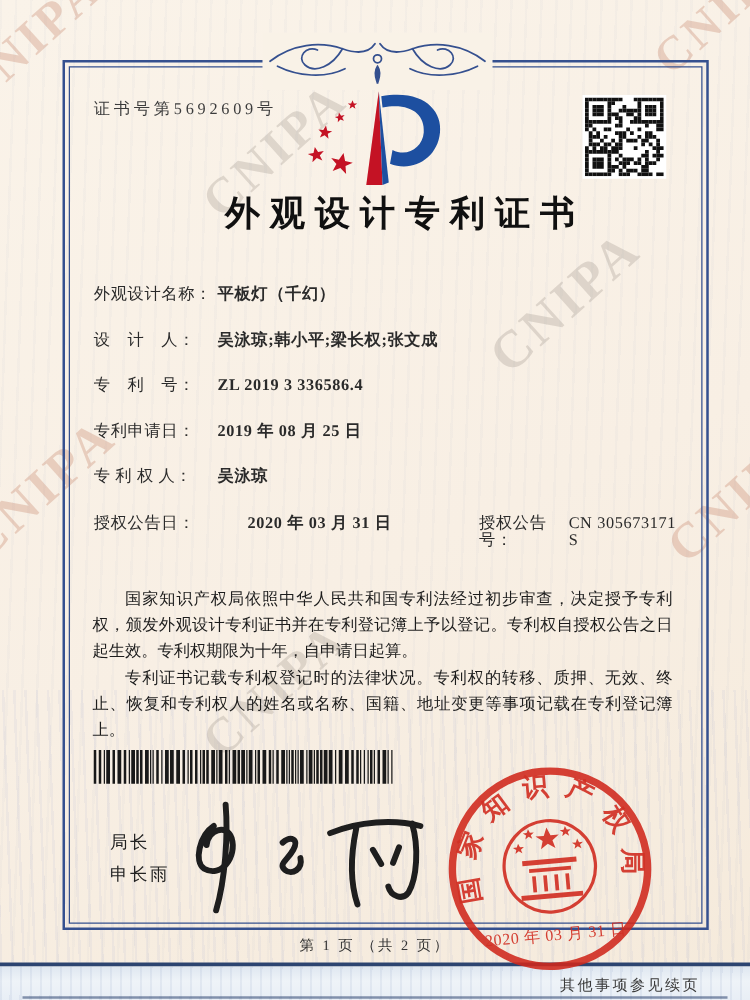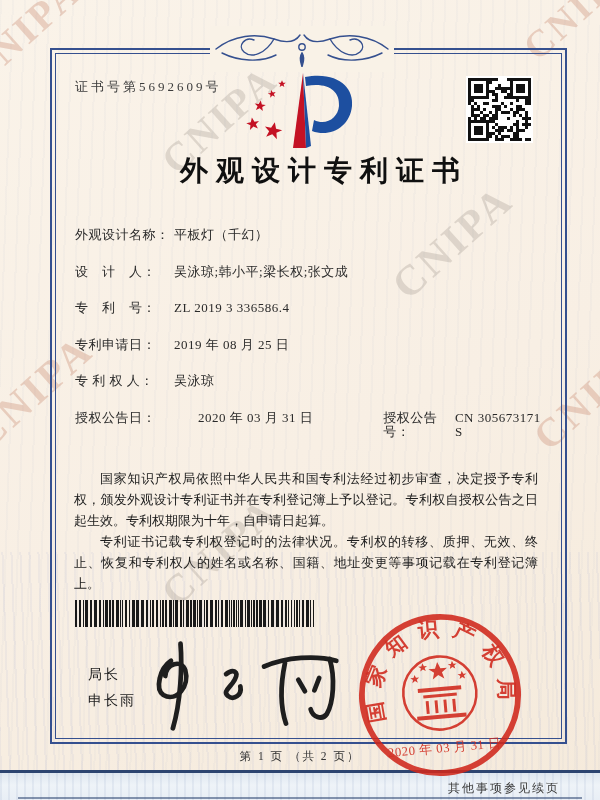--- a/index.html
+++ b/index.html
@@ -28,21 +28,21 @@
   
   .cert-no{position:absolute;left:75px;top:78px;font-size:13px;letter-spacing:3px;color:#3c3c3c;text-align:right;}
   .logo{position:absolute;left:242px;top:70px;width:122px;height:84px;}
   .qr{position:absolute;left:466px;top:76px;width:63px;height:63px;background:#fff;padding:2px;}
   .title{position:absolute;left:0;top:152px;width:600px;text-align:center;
     font-size:28px;font-weight:bold;letter-spacing:8px;color:#101010;margin-left:24px;}
   
   .fields{position:absolute;left:75px;top:228px;width:466px;font-size:13px;color:#2a2a2a;}
   .frow{display:flex;margin-bottom:22.5px;line-height:14px;}
   .flabel{white-space:pre;width:99px;flex:0 0 99px;letter-spacing:.5px;}
-  .fvalue{white-space:pre;letter-spacing:.5px;}
+  .fvalue{white-space:pre;letter-spacing:.5px;font-weight:bold;}
   .grant-row{display:flex;gap:24px;}
   .grant-pair2{margin-left:46px;display:flex;}
   
   .paras{position:absolute;left:74px;top:468px;width:464px;font-size:13px;
     line-height:21px;color:#1c1c1c;text-align:justify;}
   .paras p{margin:0;text-indent:2em;}
   
   .barcode{position:absolute;left:75px;top:600px;width:242px;height:27px;}
   
   .signer{position:absolute;left:88px;top:662px;font-size:14px;color:#222;line-height:26px;letter-spacing:2px;}

